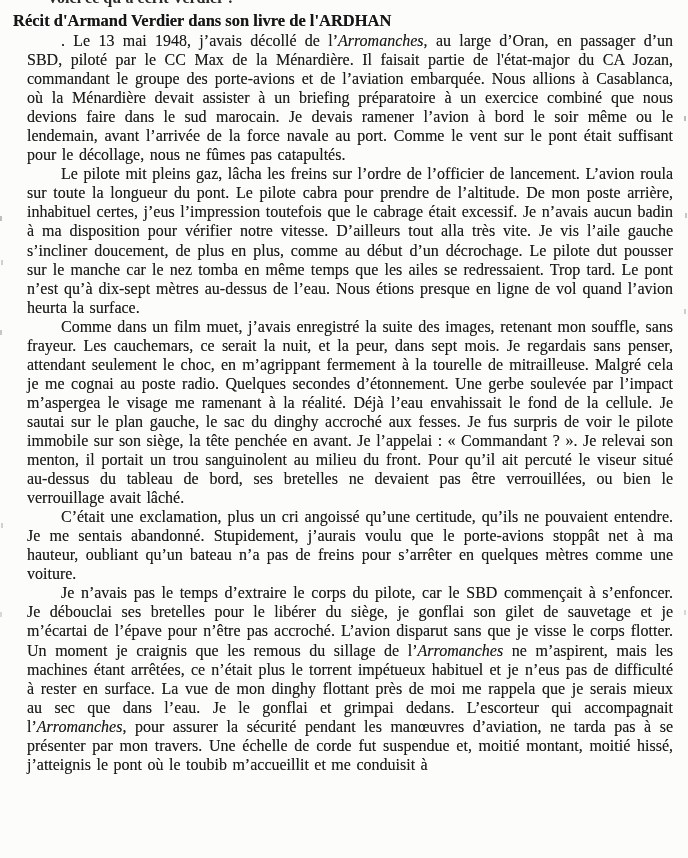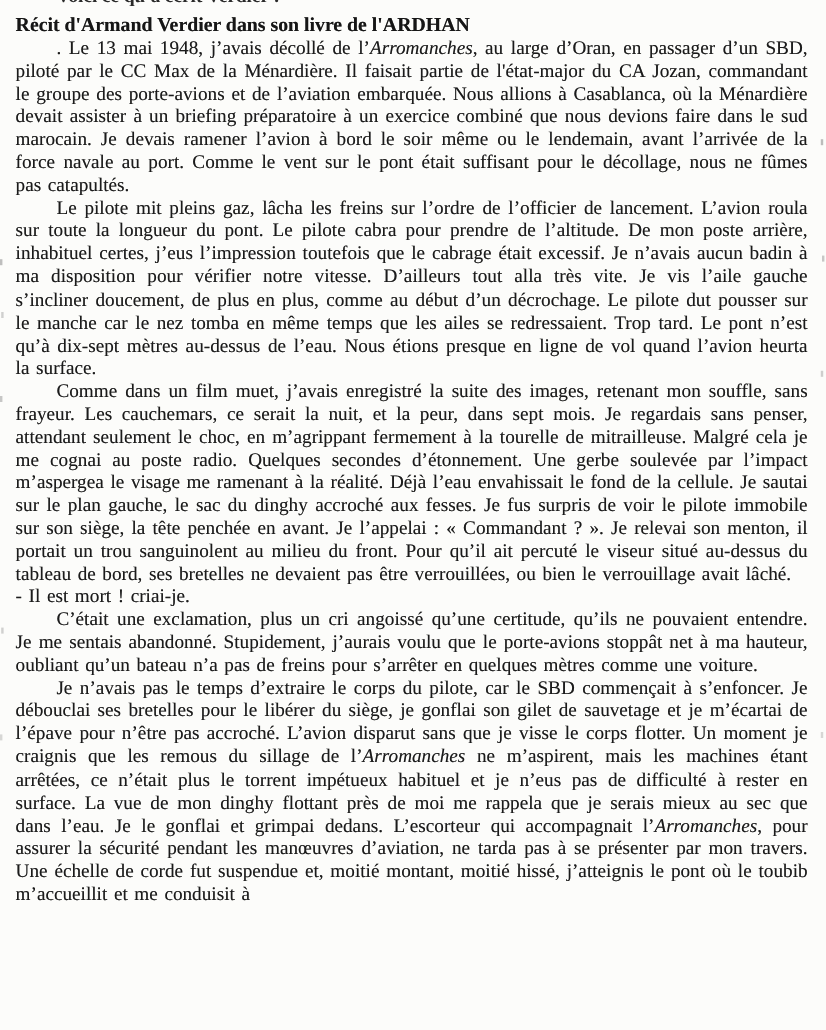--- a/index.html
+++ b/index.html
@@ -37,21 +37,21 @@
     text-shadow: 0 0 0.5px rgba(0,0,0,0.55);
   }
   .body-text p {
     margin: 0;
     font-size: 16px;
     line-height: 19.05px;
     text-align: justify;
     text-shadow: 0 0 0.5px rgba(0,0,0,0.45);
     word-spacing: 1.5px;
   }
-  .body-text p.indent { text-indent: 34px; }
+  .body-text p.indent { text-indent: 34px; margin-left: 14px; }
   
   .specks {
     position: absolute; top: 0; left: 0;
     width: 2px; height: 5px; background: transparent; pointer-events: none;
     box-shadow:
       684px 116px 0 0 rgba(110,110,110,0.45),
       685px 213px 0 0 rgba(120,120,120,0.40),
       684px 309px 0 0 rgba(120,120,120,0.35),
       0px 216px 0 0 rgba(115,115,115,0.45),
       1px 260px 0 0 rgba(125,125,125,0.35),
@@ -66,18 +66,17 @@
 
 <div class="page">
   <div class="clip-top">
     <span>Voici ce qu'a écrit Verdier :</span>
   </div>
   <div class="heading">Récit d'Armand Verdier dans son livre de l'ARDHAN</div>
   <div class="body-text">
       <p class="indent"><span>. Le 13 mai 1948, j’avais décollé de l’</span><i>Arromanches</i><span>, au large d’Oran, en passager d’un SBD, piloté par le CC Max de la Ménardière. Il faisait partie de l'état-major du CA Jozan, commandant le groupe des porte-avions et de l’aviation embarquée. Nous allions à Casablanca, où la Ménardière devait assister à un briefing préparatoire à un exercice combiné que nous devions faire dans le sud marocain. Je devais ramener l’avion à bord le soir même ou le lendemain, avant l’arrivée de la force navale au port. Comme le vent sur le pont était suffisant pour le décollage, nous ne fûmes pas catapultés.</span></p>
       <p class="indent"><span>Le pilote mit pleins gaz, lâcha les freins sur l’ordre de l’officier de lancement. L’avion roula sur toute la longueur du pont. Le pilote cabra pour prendre de l’altitude. De mon poste arrière, inhabituel certes, j’eus l’impression toutefois que le cabrage était excessif. Je n’avais aucun badin à ma disposition pour vérifier notre vitesse. D’ailleurs tout alla très vite. Je vis l’aile gauche s’incliner doucement, de plus en plus, comme au début d’un décrochage. Le pilote dut pousser sur le manche car le nez tomba en même temps que les ailes se redressaient. Trop tard. Le pont n’est qu’à dix-sept mètres au-dessus de l’eau. Nous étions presque en ligne de vol quand l’avion heurta la surface.</span></p>
       <p class="indent"><span>Comme dans un film muet, j’avais enregistré la suite des images, retenant mon souffle, sans frayeur. Les cauchemars, ce serait la nuit, et la peur, dans sept mois. Je regardais sans penser, attendant seulement le choc, en m’agrippant fermement à la tourelle de mitrailleuse. Malgré cela je me cognai au poste radio. Quelques secondes d’étonnement. Une gerbe soulevée par l’impact m’aspergea le visage me ramenant à la réalité. Déjà l’eau envahissait le fond de la cellule. Je sautai sur le plan gauche, le sac du dinghy accroché aux fesses. Je fus surpris de voir le pilote immobile sur son siège, la tête penchée en avant. Je l’appelai : « Commandant ? ». Je relevai son menton, il portait un trou sanguinolent au milieu du front. Pour qu’il ait percuté le viseur situé au-dessus du tableau de bord, ses bretelles ne devaient pas être verrouillées, ou bien le verrouillage avait lâché.</span></p>
-      <p class=""><span>- Il est mort ! criai-je.</span></p>
       <p class="indent"><span>C’était une exclamation, plus un cri angoissé qu’une certitude, qu’ils ne pouvaient entendre. Je me sentais abandonné. Stupidement, j’aurais voulu que le porte-avions stoppât net à ma hauteur, oubliant qu’un bateau n’a pas de freins pour s’arrêter en quelques mètres comme une voiture.</span></p>
       <p class="indent"><span>Je n’avais pas le temps d’extraire le corps du pilote, car le SBD commençait à s’enfoncer. Je débouclai ses bretelles pour le libérer du siège, je gonflai son gilet de sauvetage et je m’écartai de l’épave pour n’être pas accroché. L’avion disparut sans que je visse le corps flotter. Un moment je craignis que les remous du sillage de l’</span><i>Arromanches</i><span> ne m’aspirent, mais les machines étant arrêtées, ce n’était plus le torrent impétueux habituel et je n’eus pas de difficulté à rester en surface. La vue de mon dinghy flottant près de moi me rappela que je serais mieux au sec que dans l’eau. Je le gonflai et grimpai dedans. L’escorteur qui accompagnait l’</span><i>Arromanches</i><span>, pour assurer la sécurité pendant les manœuvres d’aviation, ne tarda pas à se présenter par mon travers. Une échelle de corde fut suspendue et, moitié montant, moitié hissé, j’atteignis le pont où le toubib m’accueillit et me conduisit à</span></p>
     </div>
   <div class="specks"></div>
 </div>
 
 </body></html>

